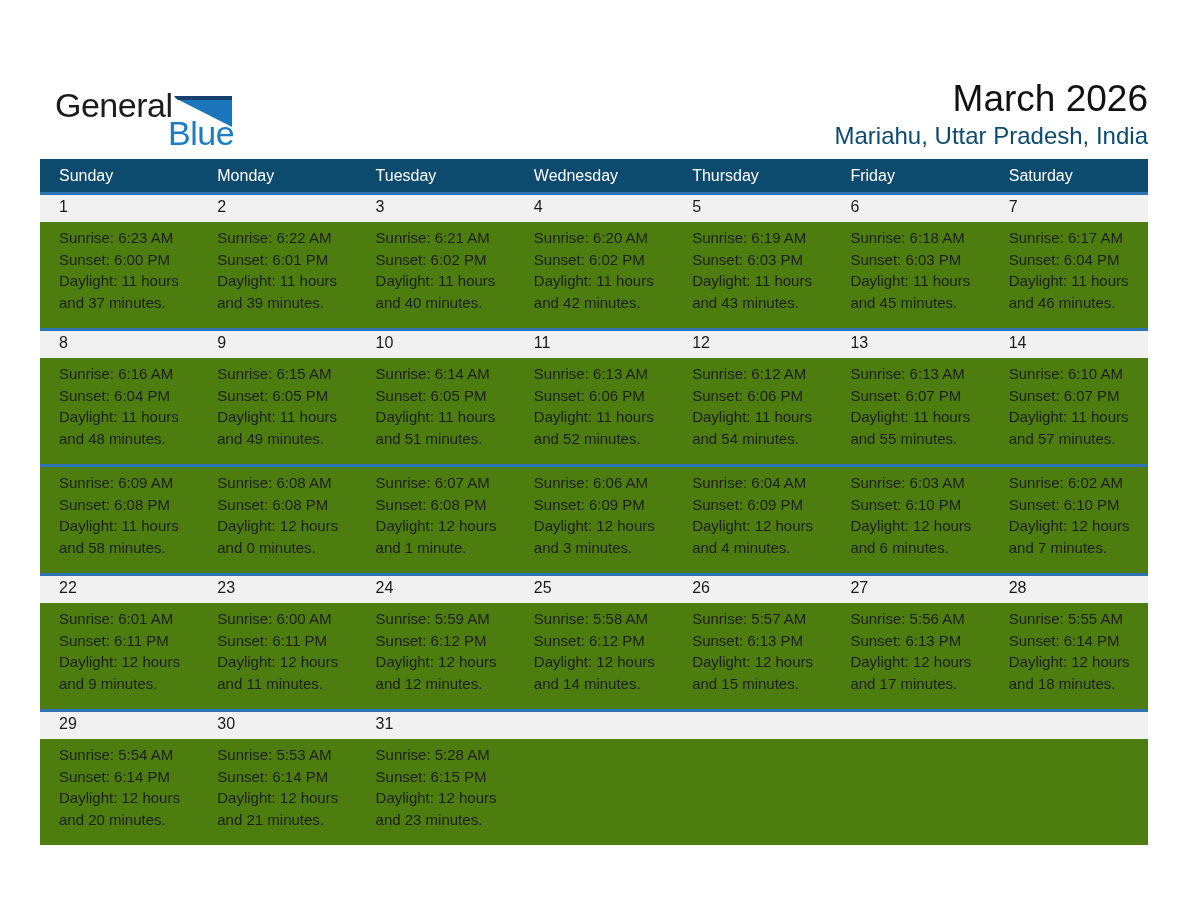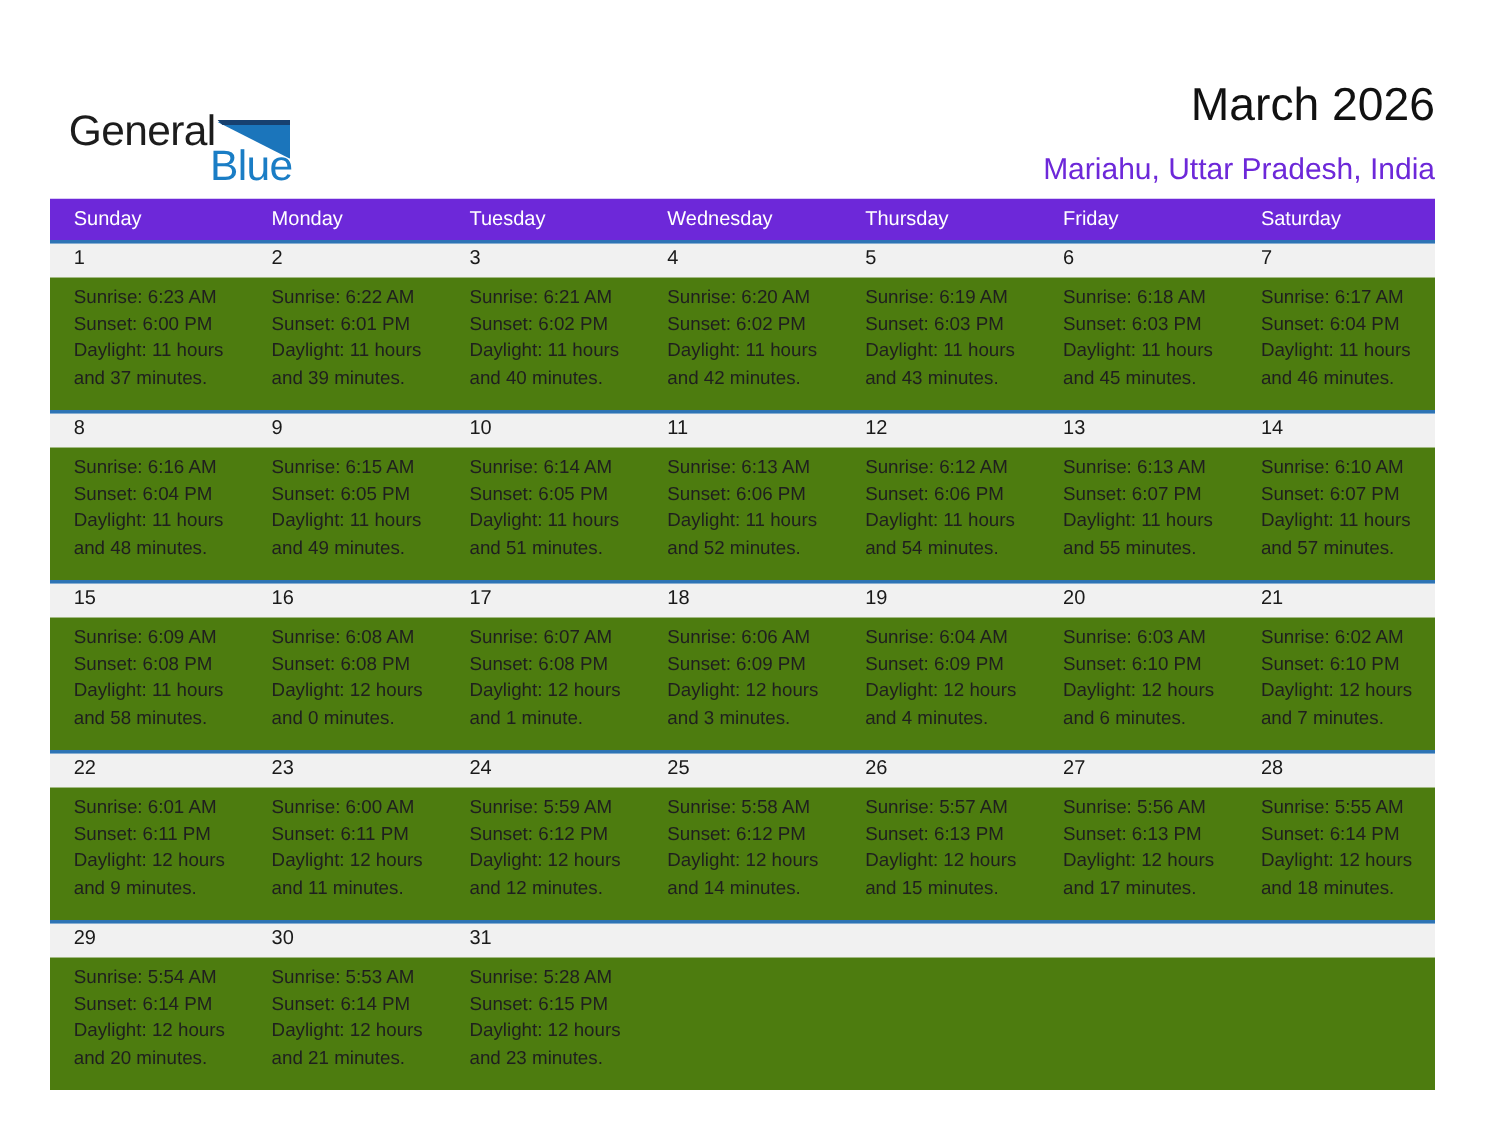--- a/index.html
+++ b/index.html
@@ -15,26 +15,26 @@
   }
   
   .logo{line-height:1;}
   .logo-line1{display:flex;align-items:flex-start;}
   .logo-general{font-size:34px;letter-spacing:-0.5px;color:#1c1c1c;}
   .logo-tri{margin-left:2px;margin-top:8px;display:block;}
   .logo-blue{font-size:34px;letter-spacing:-0.5px;color:#1a7dc5;margin:-11px 0 0 113px;}
   
   .titles{text-align:right;margin-top:4px;}
   .title{font-size:37px;color:#111;line-height:1.1;}
-  .subtitle{font-size:24px;color:#6d28d9;margin-top:17px;}
+  .subtitle{font-size:24px;color:#0c4a6e;margin-top:2px;}
   
   .calendar{margin:9px 40px 0 40px;width:1108px;}
   .weekday-row{
     display:grid;grid-template-columns:repeat(7,1fr);
-    background:#6d28d9;height:33px;align-items:center;
+    background:#0c4a6e;height:33px;align-items:center;
   }
   .weekday-cell{
     color:#ffffff;font-size:16px;padding-left:19px;
     white-space:nowrap;overflow:hidden;
   }
   .week-row{border-top:3px solid #2e74b5;}
   .num-band{display:grid;grid-template-columns:repeat(7,1fr);background:#f1f1f1;}
   .num-cell{height:27px;font-size:16px;color:#1a1a1a;padding:3px 0 0 19px;box-sizing:border-box;}
   .detail-band{display:grid;grid-template-columns:repeat(7,1fr);background:#4d7c0f;}
   .detail-cell{
@@ -178,29 +178,20 @@
           </div>
           <div class="detail-cell">
             <span class="dline">Sunrise: 6:10 AM</span>
             <span class="dline">Sunset: 6:07 PM</span>
             <span class="dline">Daylight: 11 hours</span>
             <span class="dline">and 57 minutes.</span>
           </div>
         </div>
       </div>
       <div class="week-row">
-        <div class="num-band">
-          <div class="num-cell">15</div>
-          <div class="num-cell">16</div>
-          <div class="num-cell">17</div>
-          <div class="num-cell">18</div>
-          <div class="num-cell">19</div>
-          <div class="num-cell">20</div>
-          <div class="num-cell">21</div>
-        </div>
         <div class="detail-band">
           <div class="detail-cell">
             <span class="dline">Sunrise: 6:09 AM</span>
             <span class="dline">Sunset: 6:08 PM</span>
             <span class="dline">Daylight: 11 hours</span>
             <span class="dline">and 58 minutes.</span>
           </div>
           <div class="detail-cell">
             <span class="dline">Sunrise: 6:08 AM</span>
             <span class="dline">Sunset: 6:08 PM</span>

